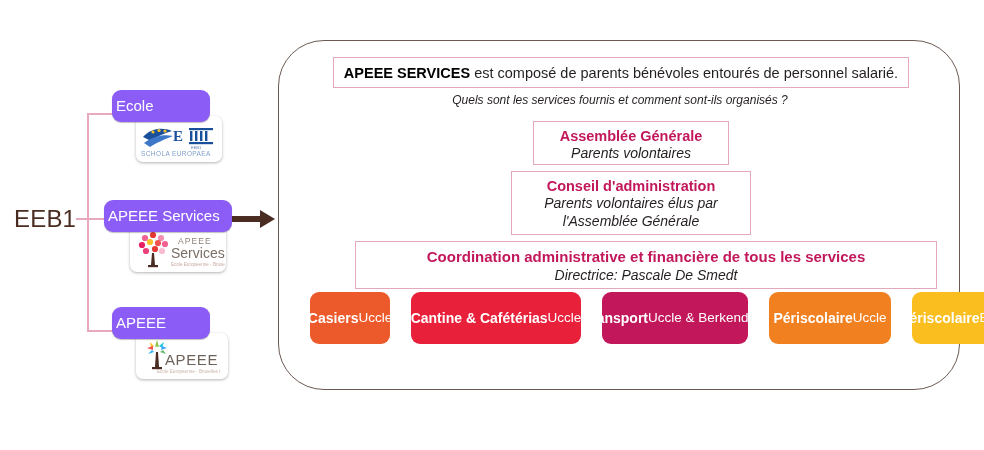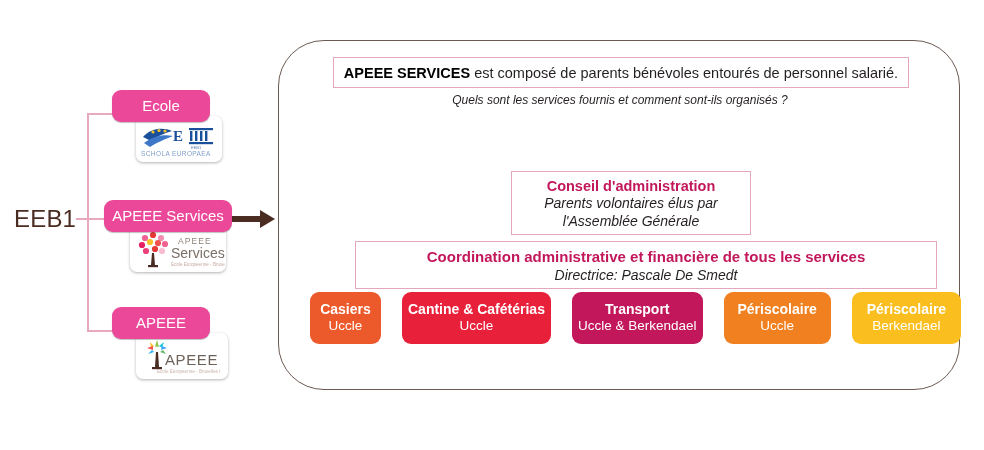--- a/index.html
+++ b/index.html
@@ -46,24 +46,24 @@
     background: #e8a9bc;
   }
   .conn-h { height: 2px; }
   .conn-v { width: 2px; }
 
   .node {
     position: absolute;
     width: 98px;
   }
   .node-head {
-    background: #ec4899;
+    background: #8b5cf6;
     color: #ffffff;
     border-radius: 9px;
-    text-align: center;
+    text-align: left;
     font-size: 15px;
     padding: 7px 4px 8px 4px;
     position: relative;
     z-index: 3;
     white-space: nowrap;
     box-shadow: 0 1px 1px rgba(0,0,0,0.25);
   }
   .node.wide { width: 128px; }
   .node.wide .node-head { font-size: 15px; }
 
@@ -186,21 +186,21 @@
     top: 292px;
     width: 666px;
     height: 52px;
     display: flex;
     gap: 6px;
   }
   .svc {
     border-radius: 9px;
     color: #ffffff;
     display: flex;
-    flex-direction: column;
+    flex-direction: row;
     align-items: center;
     justify-content: center;
     box-sizing: border-box;
     padding: 2px 6px;
     margin-left: 15px;
   }
   .svc-name {
     font-size: 14px;
     font-weight: bold;
     line-height: 1.2;
@@ -316,20 +316,24 @@
   </div>
 
   <div id="panel">
 
     <div id="header-box" class="pinkbox">
       <div class="hb-text"><span class="hb-strong">APEEE SERVICES</span><span> est composé de parents bénévoles entourés de personnel salarié.</span></div>
     </div>
 
     <div id="question-line">Quels sont les services fournis et comment sont-ils organisés ?</div>
 
+    <div id="ag-box" class="pinkbox">
+      <div class="bx-title">Assemblée Générale</div>
+      <div class="bx-sub">Parents volontaires</div>
+    </div>
 
     <div id="ca-box" class="pinkbox">
       <div class="bx-title">Conseil d'administration</div>
       <div class="bx-sub">Parents volontaires élus par</div>
       <div class="bx-sub">l'Assemblée Générale</div>
     </div>
 
     <div id="coord-box" class="pinkbox">
       <div class="bx-title">Coordination administrative et financière de tous les services</div>
       <div class="bx-sub">Directrice: Pascale De Smedt</div>

